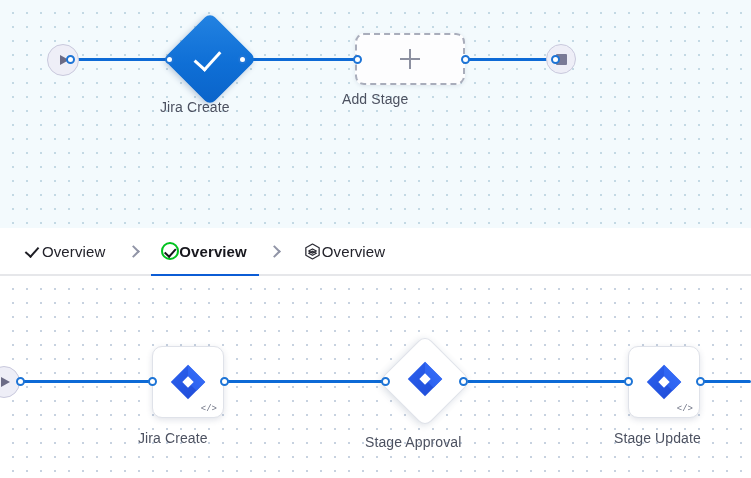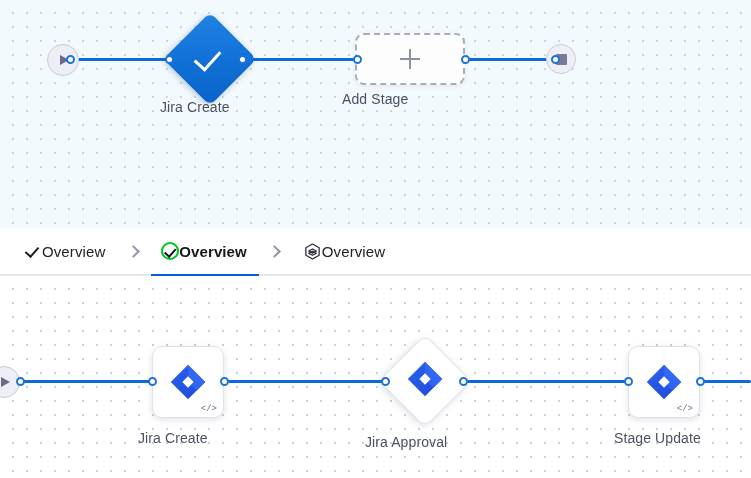--- a/index.html
+++ b/index.html
@@ -398,21 +398,21 @@
             </defs>
             <path d="M16 1.5 30.5 16 16 30.5 1.5 16z" fill="url(#jg3)"></path>
             <path d="M16 1.5 30.5 16 23.2 23.3 16 16z" fill="url(#jg4)" opacity=".85"></path>
             <path d="M16 11.2 20.8 16 16 20.8 11.2 16z" fill="#ffffff"></path>
           </svg>
         </span>
       </div>
     </div>
     <div class="port" style="left:381px; top:101px;"></div>
     <div class="port" style="left:459px; top:101px;"></div>
-    <div class="nlabel" style="left:365px; top:158px; width:120px;">Jira Approval</div>
+    <div class="nlabel" style="left:365px; top:158px; width:120px;">Stage Approval</div>
 
     <div class="card" style="left:628px; top:70px;">
       <span class="card-ico">
         <svg viewBox="0 0 32 32" width="38" height="38">
           <defs>
             <linearGradient id="jg5" x1="0" y1="0" x2="1" y2="1">
               <stop offset="0%" stop-color="#2c62f0"></stop>
                 <stop offset="100%" stop-color="#1e49d4"></stop>
             </linearGradient>
             <linearGradient id="jg6" x1="1" y1="0" x2="0" y2="1">

